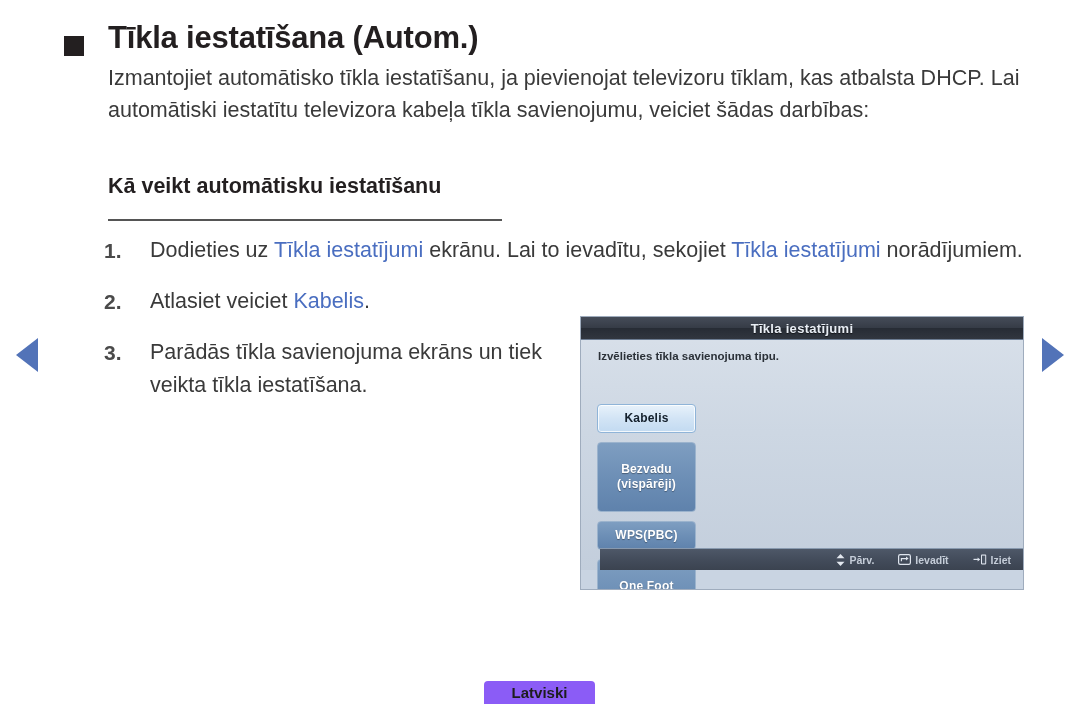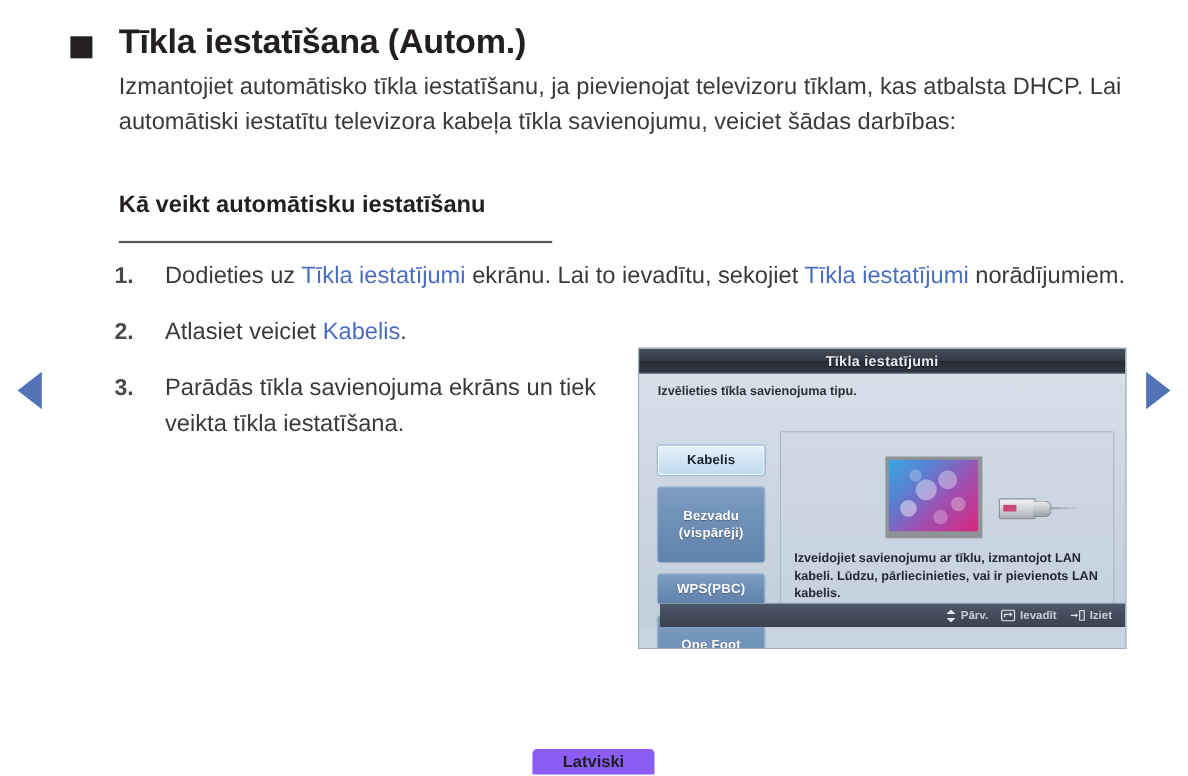--- a/index.html
+++ b/index.html
@@ -15,21 +15,21 @@
     color: #2b2b2b;
     overflow: hidden;
   }
 
   
   .page-heading {
     position: absolute;
     left: 64px;
     top: 20px;
     display: flex;
-    align-items: center;
+    align-items: flex-end;
   }
   .bullet-square {
     width: 20px;
     height: 20px;
     background: #231f20;
     margin-top: 11px;
     margin-right: 24px;
     flex: none;
   }
   .page-title {
@@ -289,21 +289,21 @@
   .osd-footer {
     position: absolute;
     left: 0; right: 0; bottom: 0;
     height: 21px;
     background: linear-gradient(to bottom, #4e5868 0%, #434c5b 50%, #3b4350 100%);
     border-top: 1px solid #8899ae;
     display: flex;
     align-items: center;
     justify-content: flex-end;
     padding-right: 12px;
-    gap: 12px;
+    gap: 24px;
     margin-left: 19px;
   }
   .foot-item {
     display: flex;
     align-items: center;
     gap: 4px;
     color: #c5cdd8;
     font-size: 10.5px;
     font-weight: bold;
   }
@@ -377,35 +377,20 @@
 
     <div class="osd-instruction">Izvēlieties tīkla savienojuma tipu.</div>
 
     <div class="osd-buttons">
       <div class="osd-btn selected single">Kabelis</div>
       <div class="osd-btn normal dual">Bezvadu<br>(vispārēji)</div>
       <div class="osd-btn normal single">WPS(PBC)</div>
       <div class="osd-btn normal dual">One Foot<br>Connection</div>
     </div>
 
-    <div class="osd-content">
-      <div class="osd-graphic">
-        <div class="tv-box">
-          <div class="tv-screen"></div>
-        </div>
-        <div class="lan-plug">
-          <div class="plug-body">
-            <div class="plug-stripe"></div>
-          </div>
-          <div class="plug-neck"></div>
-          <div class="plug-wire"></div>
-        </div>
-      </div>
-      <div class="osd-desc">Izveidojiet savienojumu ar tīklu, izmantojot LAN kabeli. Lūdzu, pārliecinieties, vai ir pievienots LAN kabelis.</div>
-    </div>
 
     <div class="osd-footer">
 
       <div class="foot-item">
         <span class="foot-ic">
           <svg width="9" height="12" viewBox="0 0 9 12" aria-hidden="true">
             <polygon points="4.5,0 8.5,4.2 0.5,4.2" fill="#e3e8ef"></polygon>
             <polygon points="4.5,12 0.5,7.8 8.5,7.8" fill="#e3e8ef"></polygon>
           </svg>
         </span>

